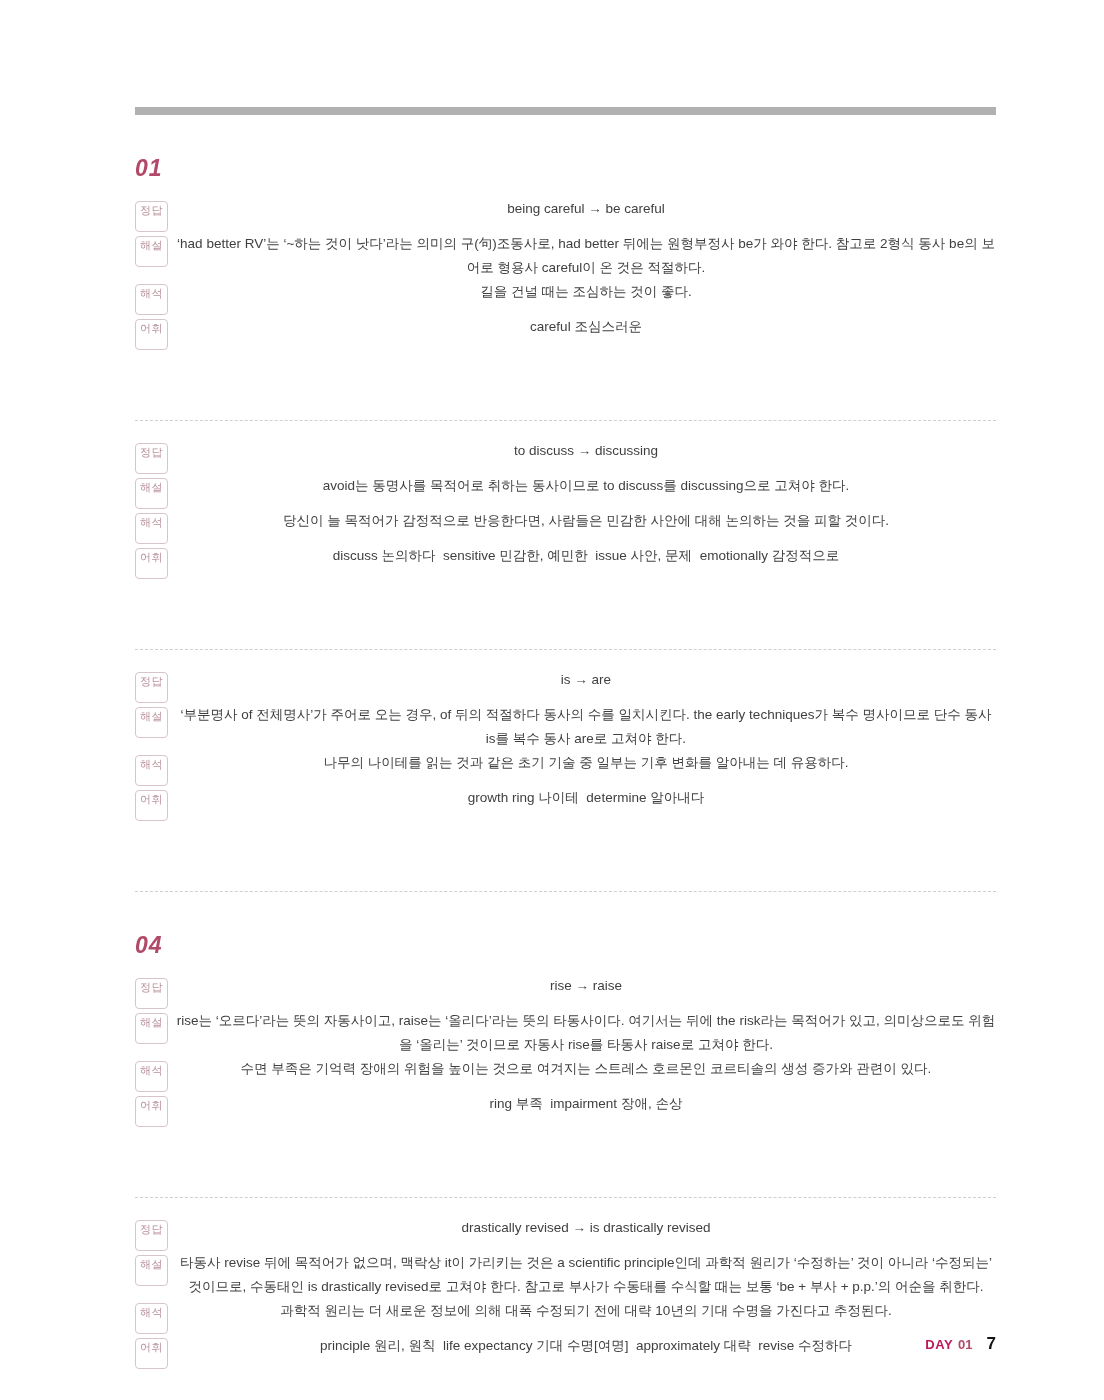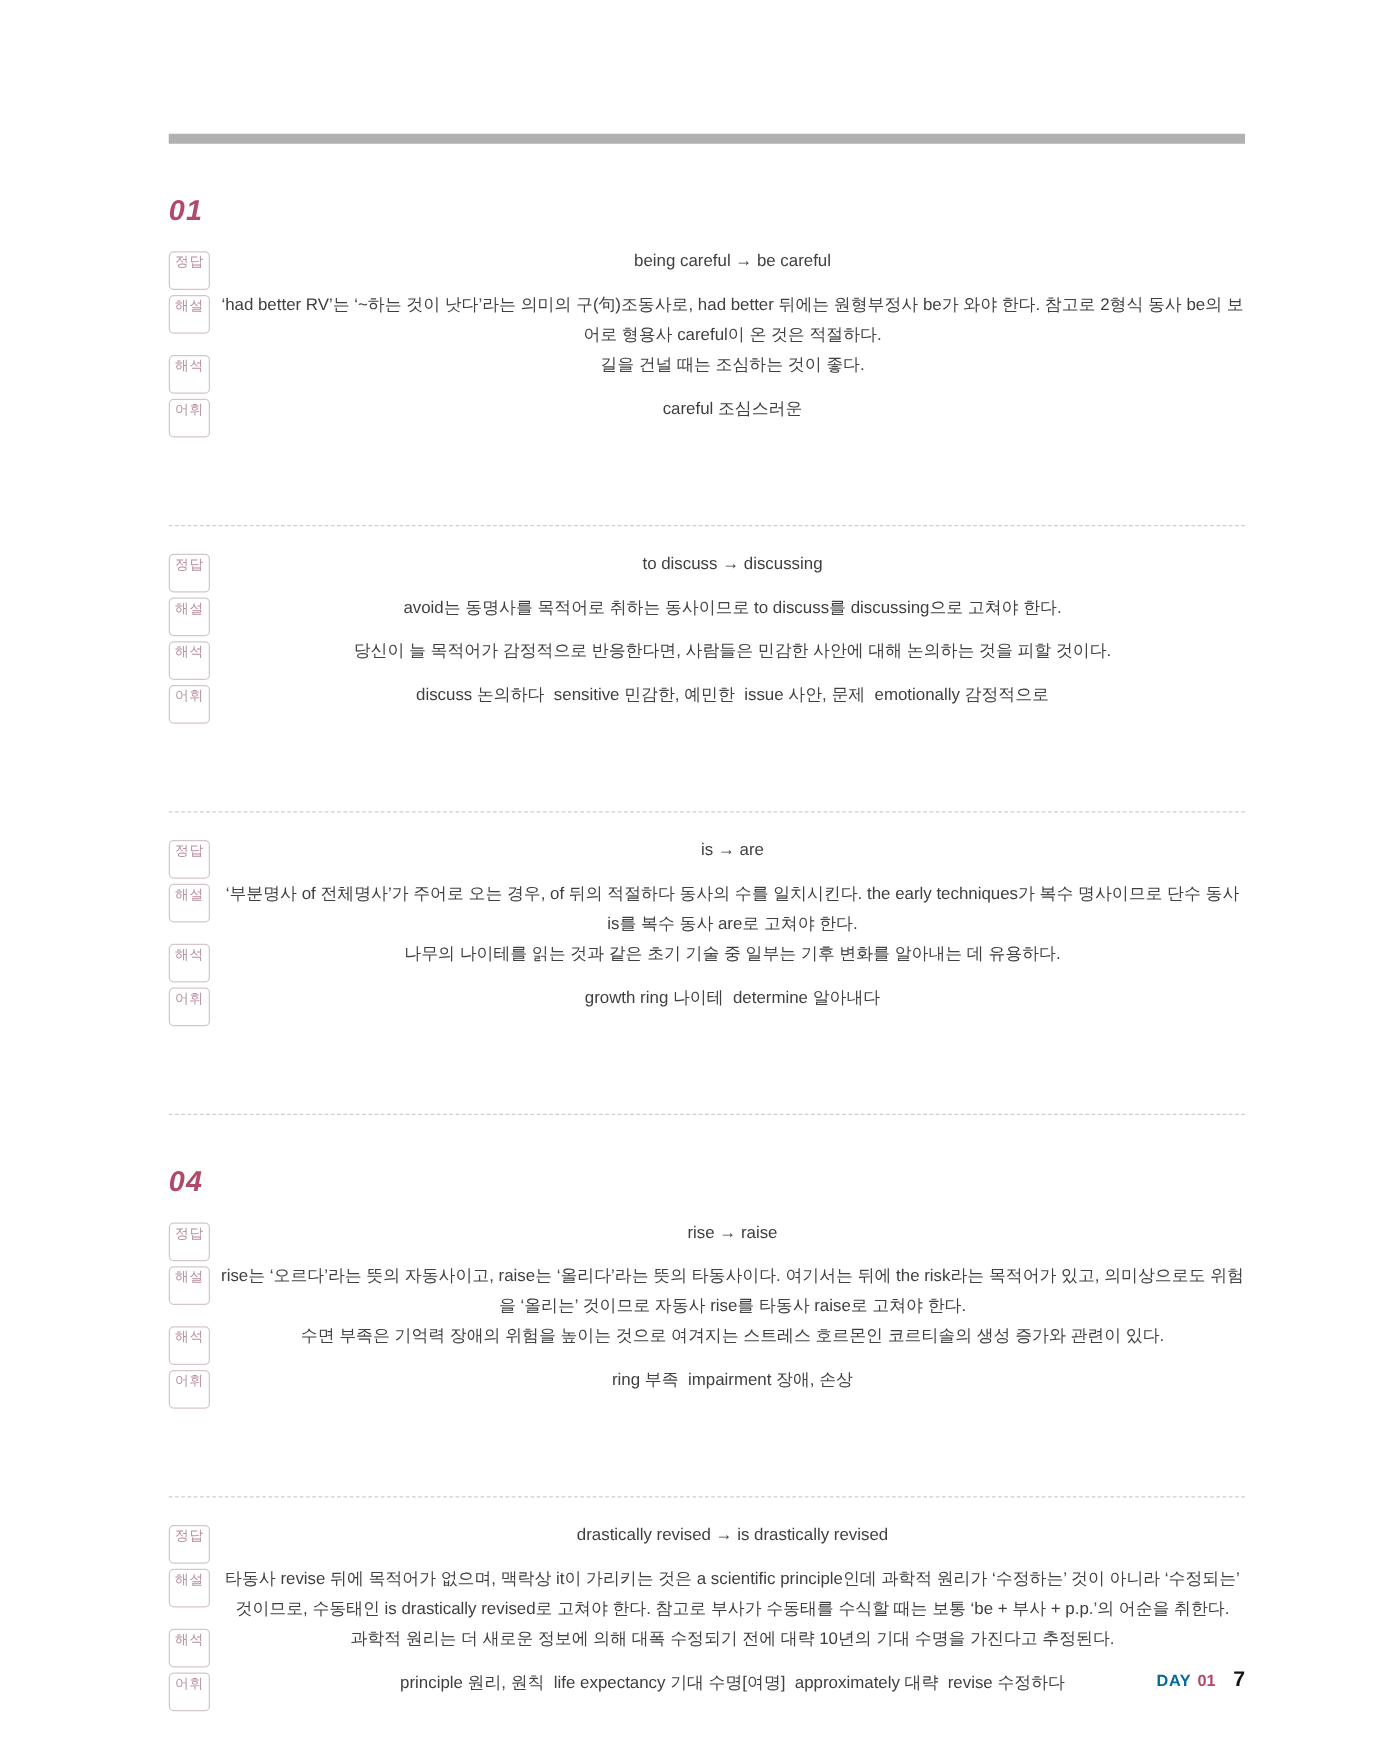--- a/index.html
+++ b/index.html
@@ -43,21 +43,21 @@
   }
   .divider{
     border:none;border-top:1px dashed var(--divider);
     margin:70px 0 18px 0;height:0;
   }
   .footer{
     position:absolute;right:108px;bottom:46px;
     display:flex;align-items:baseline;
   }
   .footer .day-label{
-    font-size:13px;color:#0369a1;letter-spacing:0.5px;font-weight:bold;
+    font-size:13px;color:#be185d;letter-spacing:0.5px;font-weight:bold;
   }
   .footer .day-num{
     font-size:13px;color:var(--accent);margin-left:5px;font-weight:bold;
   }
   .footer .page-num{
     font-size:17px;color:#141414;font-weight:bold;margin-left:14px;
   }
 </style>
 </head>
 <body>

